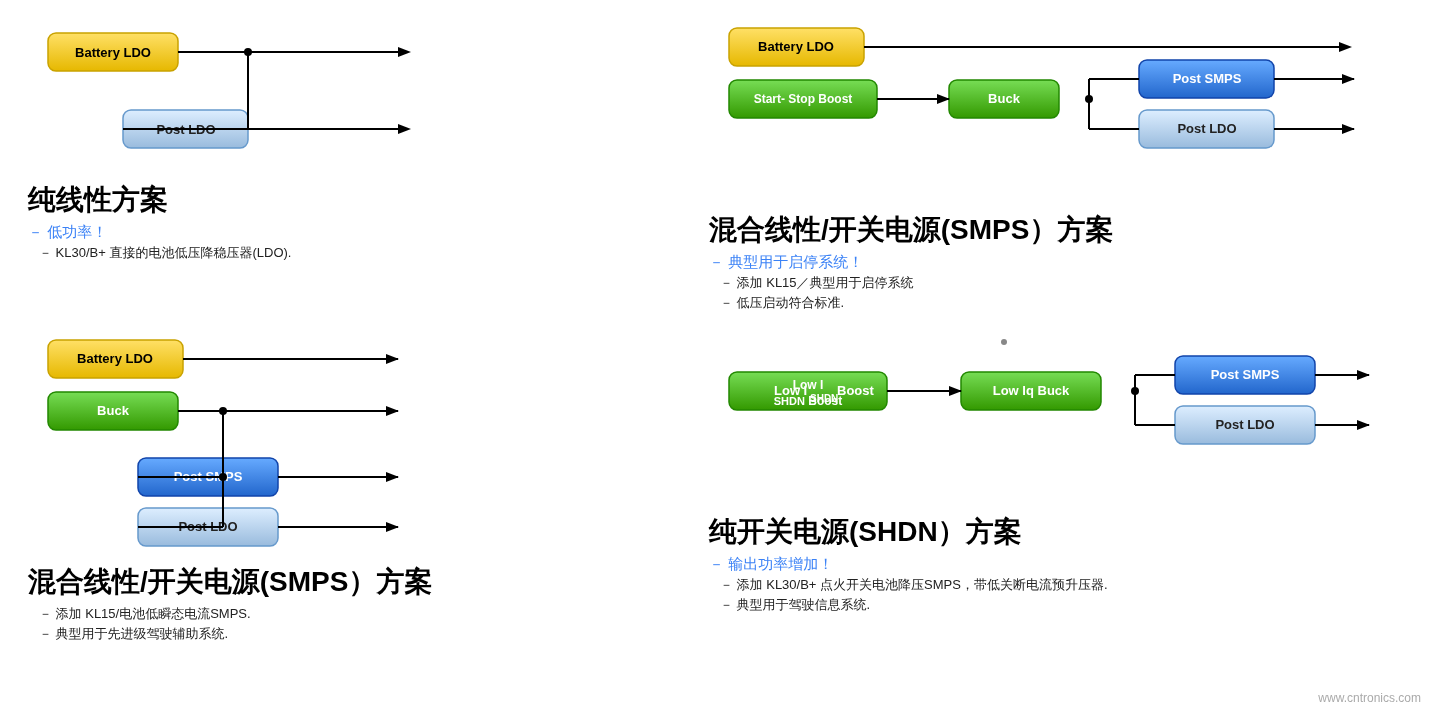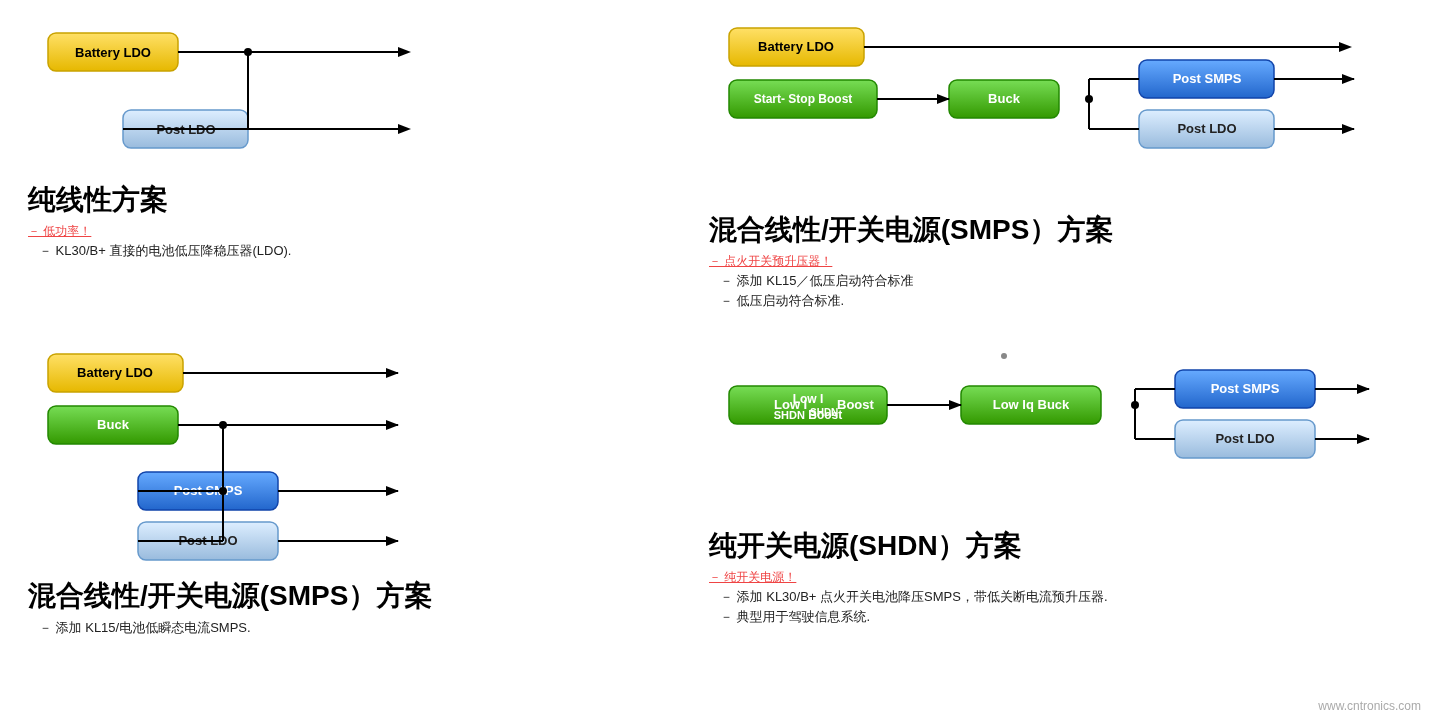--- a/index.html
+++ b/index.html
@@ -8,54 +8,53 @@
       font-family: Arial, sans-serif;
       width: 1437px;
       min-height: 713px;
       position: relative;
       overflow: hidden;
     }
 
     .page-container {
       display: grid;
       grid-template-columns: 1fr 1fr;
-      gap: 16px;
+      gap: 0;
       padding: 10px 20px;
     }
 
     
     .diagram-svg {
       display: block;
     }
 
     
     .section-title {
       font-size: 28px;
       font-weight: bold;
       color: #000;
       margin-bottom: 4px;
     }
 
     .section-subtitle-red {
-      color: #ef4444;
-      font-size: 12px;
+      color: #3b82f6;
+      font-size: 15px;
       margin-bottom: 2px;
-      text-decoration: underline;
     }
 
     .section-text {
       font-size: 13px;
       color: #222;
       margin-bottom: 2px;
       margin-left: 11px;
     }
 
     .watermark {
       position: absolute;
-      bottom: 0;
+      bottom: 8px;
       right: 16px;
       color: #aaa;
       font-size: 12px;
     }
 
     .quadrant {
       padding: 8px;
     }
 
     .diagram-wrapper {
@@ -166,22 +165,22 @@
         <line x1="380" y1="111" x2="430" y2="111" stroke="#000" stroke-width="2"></line>
 
         <line x1="565" y1="61" x2="645" y2="61" stroke="#000" stroke-width="2"></line>
         <polygon points="633,56 646,61 633,66" fill="#000"></polygon>
 
         <line x1="565" y1="111" x2="645" y2="111" stroke="#000" stroke-width="2"></line>
         <polygon points="633,106 646,111 633,116" fill="#000"></polygon>
       </svg>
     </div>
     <div class="section-title">混合线性/开关电源(SMPS）方案</div>
-    <div class="section-subtitle-red">－ 点火开关预升压器！</div>
-    <div class="section-text">－  添加  KL15／低压启动符合标准</div>
+    <div class="section-subtitle-red">－ 典型用于启停系统！</div>
+    <div class="section-text">－  添加  KL15／典型用于启停系统</div>
     <div class="section-text">－  低压启动符合标准.</div>
   </div>
 
   <div class="quadrant">
     <div class="diagram-wrapper">
       <svg width="420" height="225" class="diagram-svg">
         <defs>
           <linearGradient id="grad-yellow3" x1="0" y1="0" x2="0" y2="1">
             <stop offset="0%" stop-color="#ffe066"></stop>
             <stop offset="100%" stop-color="#e6b800"></stop>
@@ -227,20 +226,21 @@
 
         <line x1="250" y1="147" x2="370" y2="147" stroke="#000" stroke-width="2"></line>
         <polygon points="358,142 371,147 358,152" fill="#000"></polygon>
 
         <line x1="250" y1="197" x2="370" y2="197" stroke="#000" stroke-width="2"></line>
         <polygon points="358,192 371,197 358,202" fill="#000"></polygon>
       </svg>
     </div>
     <div class="section-title">混合线性/开关电源(SMPS）方案</div>
     <div class="section-text">－  添加  KL15/电池低瞬态电流SMPS.</div>
+    <div class="section-text">－  典型用于先进级驾驶辅助系统.</div>
   </div>
 
   <div class="quadrant">
     <div class="diagram-wrapper">
       <svg width="700" height="175" class="diagram-svg">
         <defs>
           <linearGradient id="grad-green4" x1="0" y1="0" x2="0" y2="1">
             <stop offset="0%" stop-color="#77dd55"></stop>
             <stop offset="100%" stop-color="#339900"></stop>
           </linearGradient>
@@ -287,19 +287,19 @@
         <line x1="426" y1="95" x2="466" y2="95" stroke="#000" stroke-width="2"></line>
 
         <line x1="606" y1="45" x2="660" y2="45" stroke="#000" stroke-width="2"></line>
         <polygon points="648,40 661,45 648,50" fill="#000"></polygon>
 
         <line x1="606" y1="95" x2="660" y2="95" stroke="#000" stroke-width="2"></line>
         <polygon points="648,90 661,95 648,100" fill="#000"></polygon>
       </svg>
     </div>
     <div class="section-title">纯开关电源(SHDN）方案</div>
-    <div class="section-subtitle-red">－ 纯开关电源！</div>
+    <div class="section-subtitle-red">－ 输出功率增加！</div>
     <div class="section-text">－  添加  KL30/B+ 点火开关电池降压SMPS，带低关断电流预升压器.</div>
     <div class="section-text">－  典型用于驾驶信息系统.</div>
   </div>
 </div>
 
 <div class="watermark">www.cntronics.com</div>
 
 </body></html>

